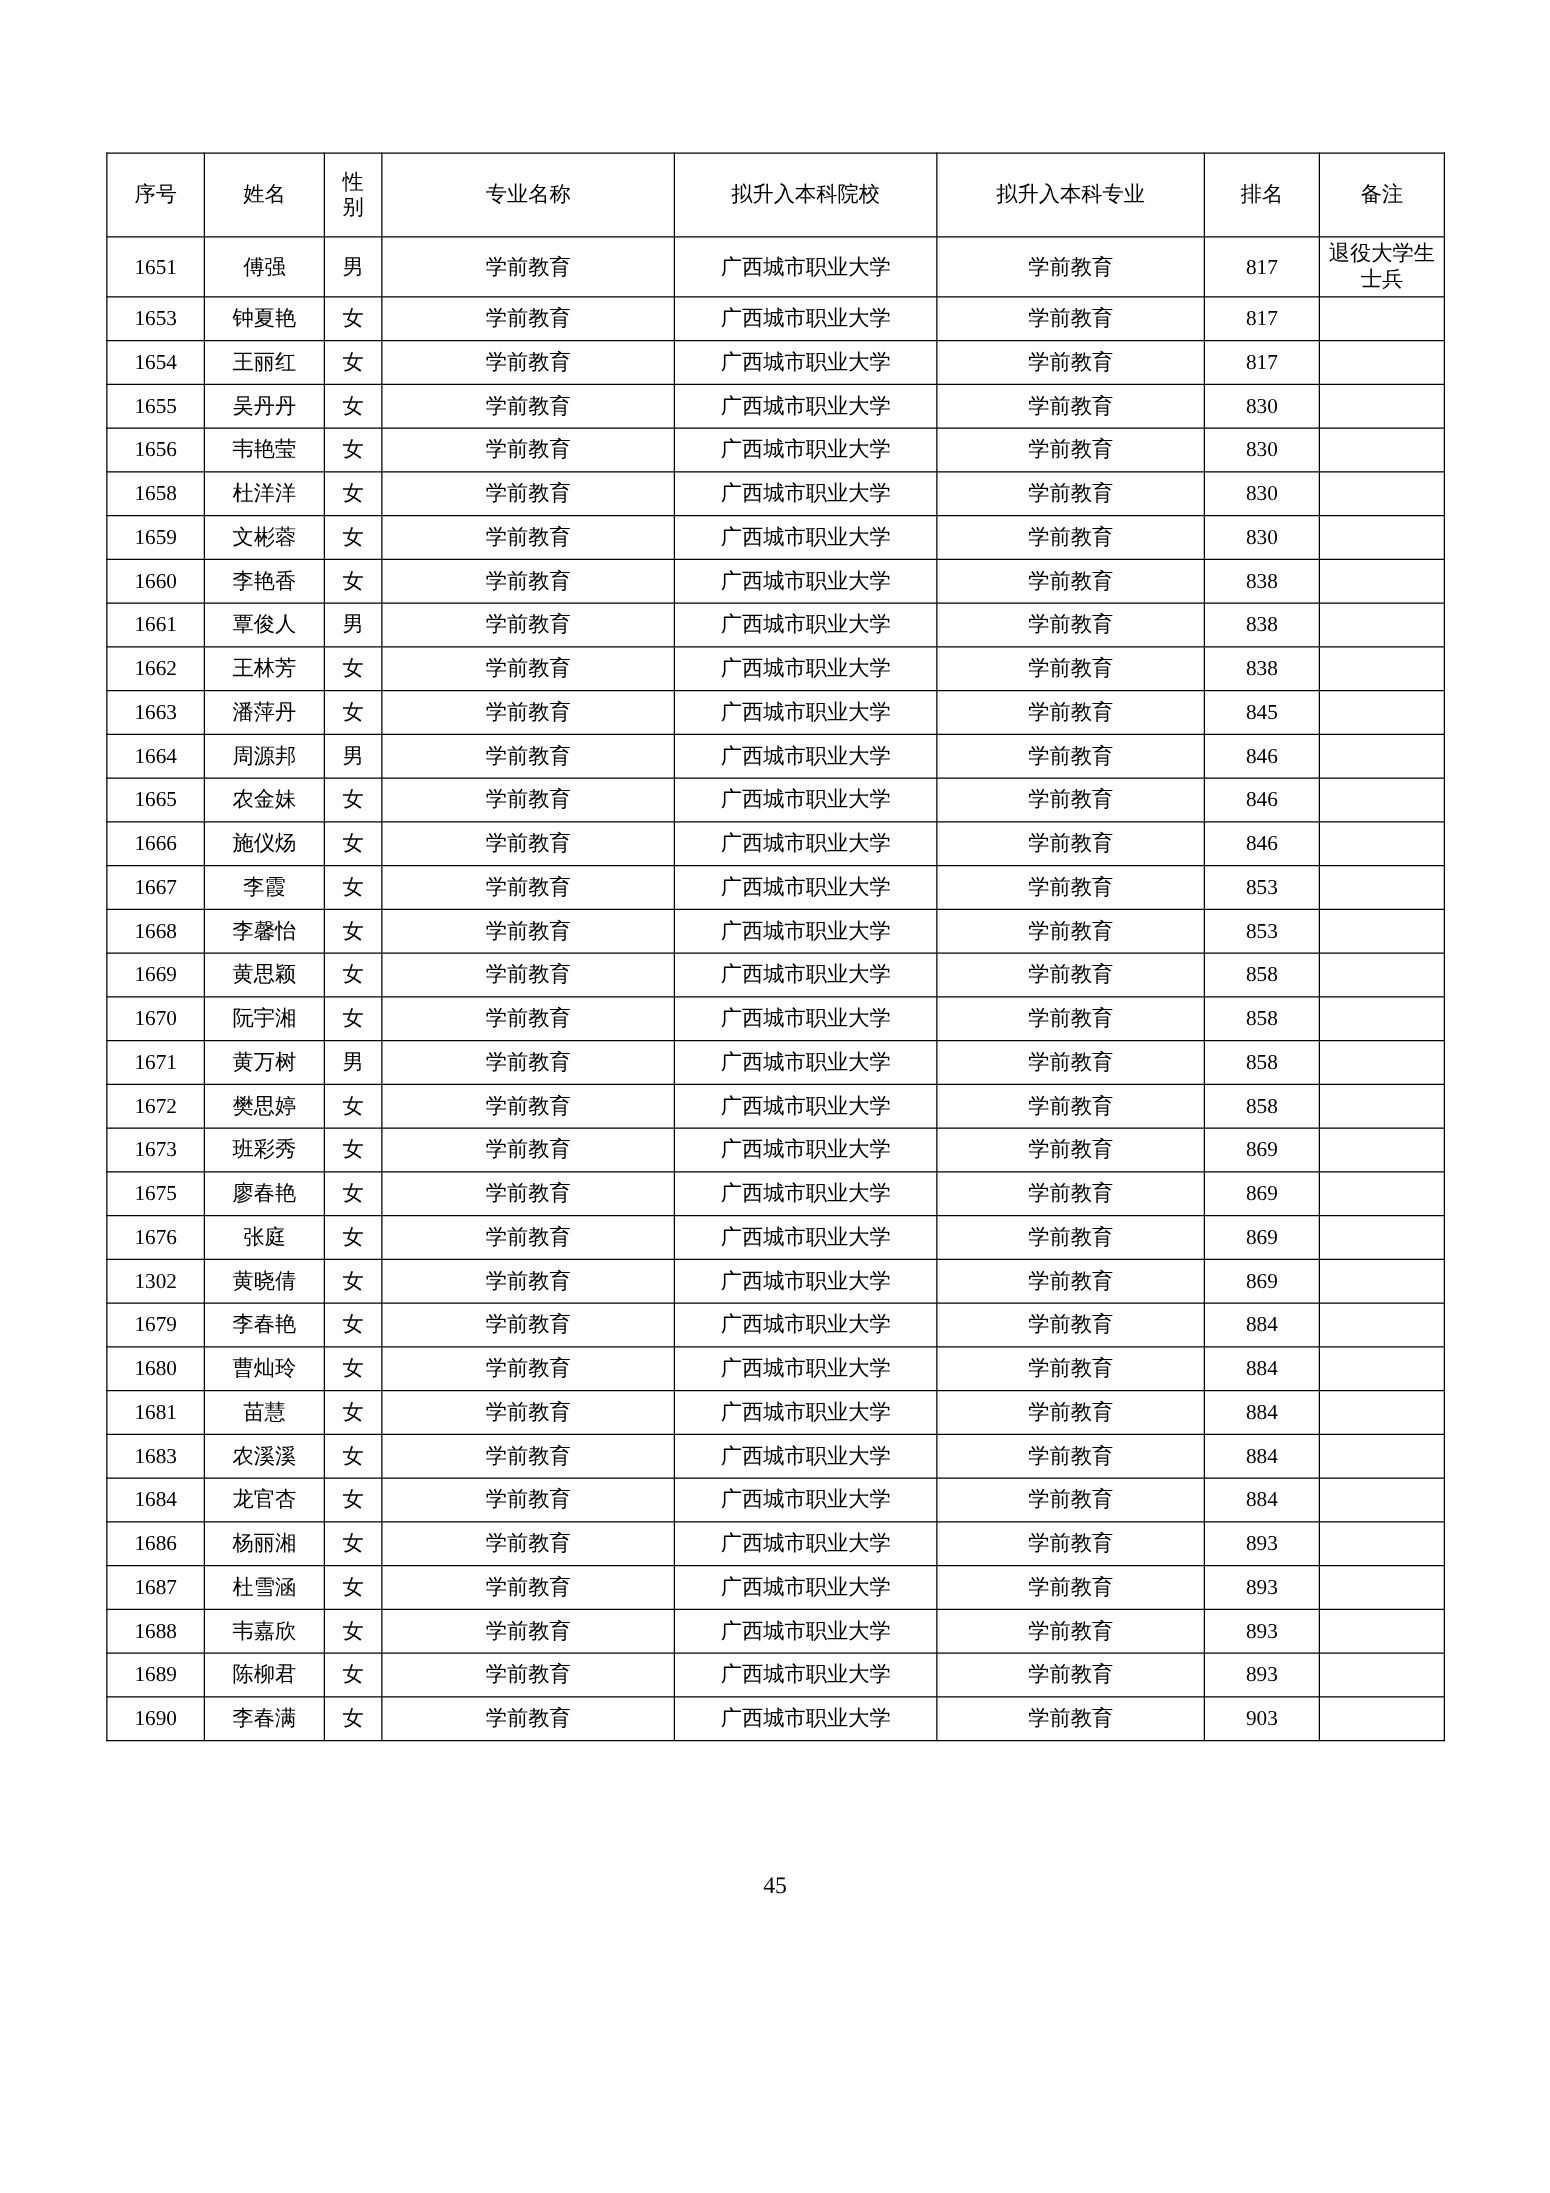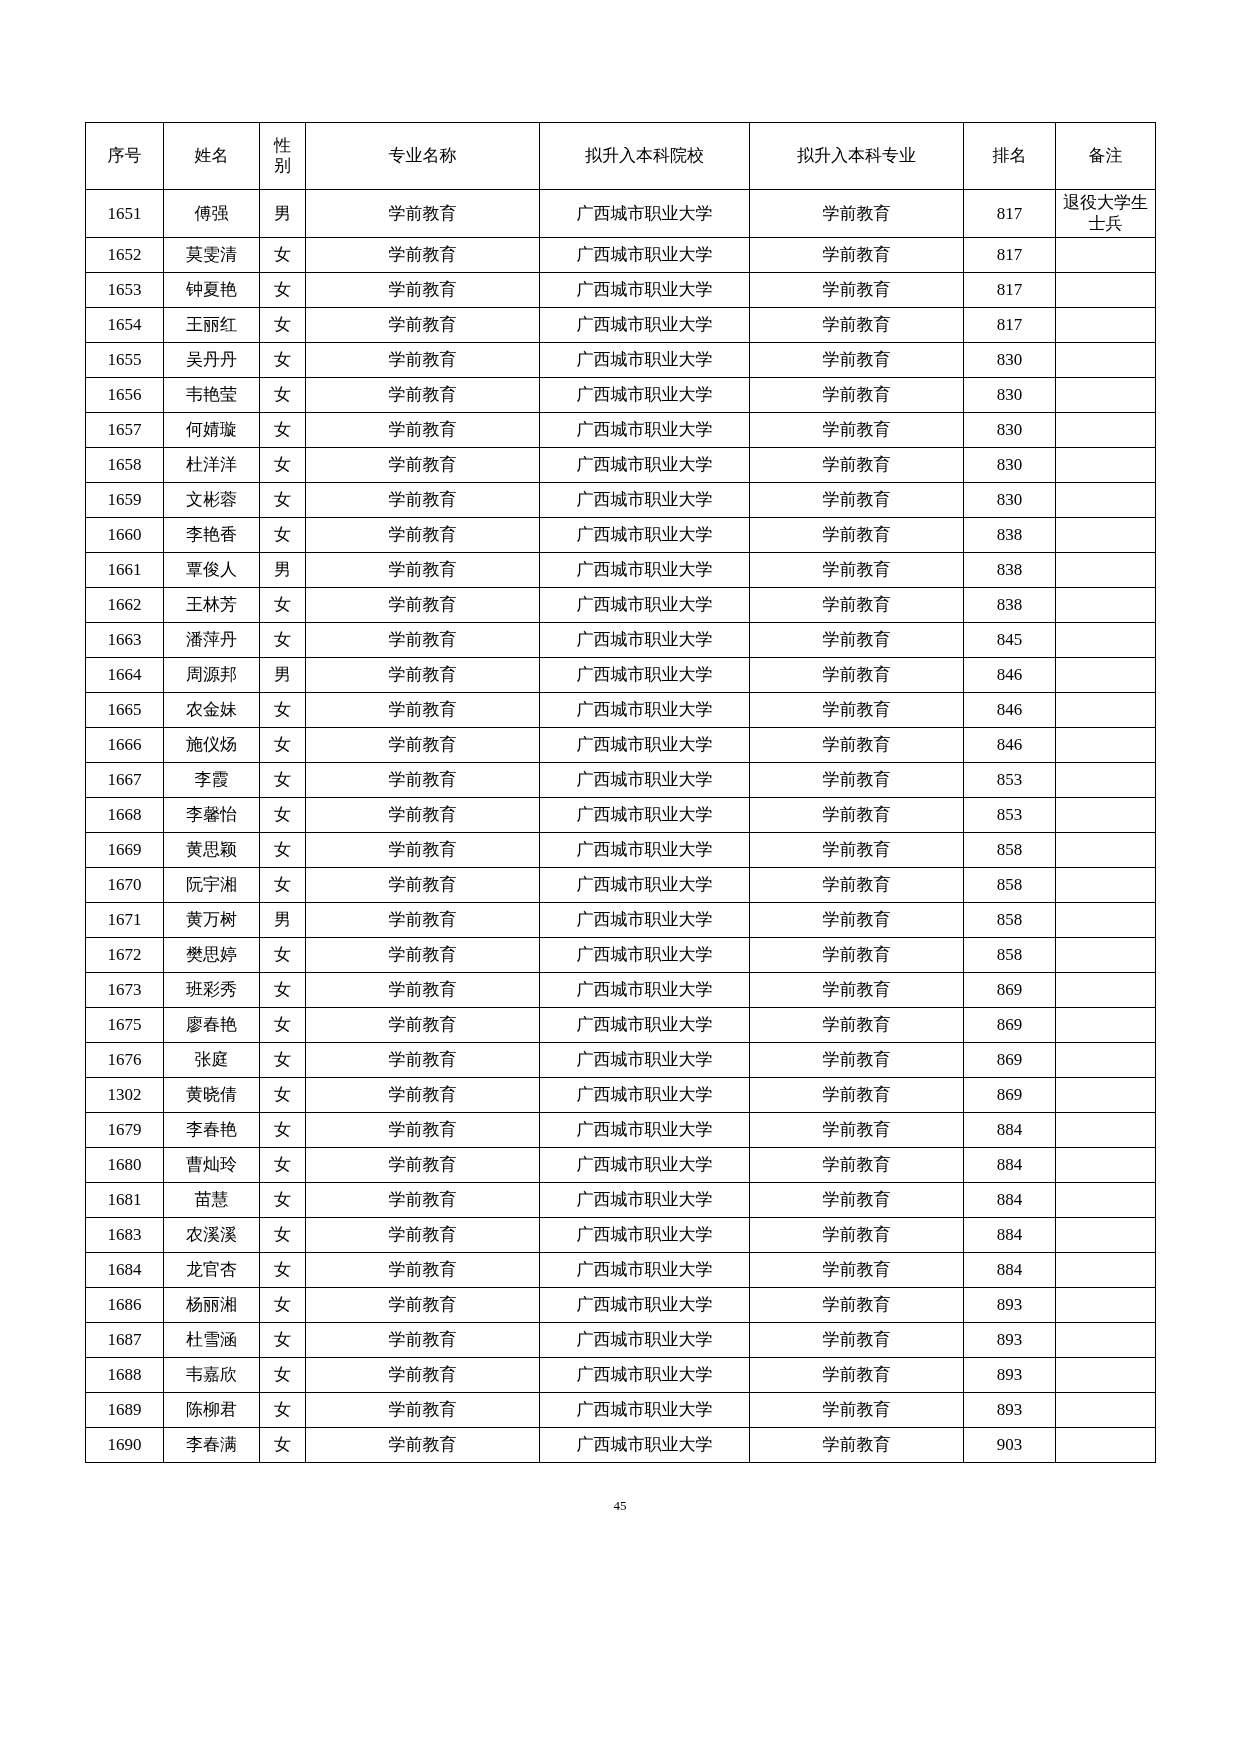--- a/index.html
+++ b/index.html
@@ -60,21 +60,21 @@
   }
   .note-wrap {
     line-height: 1.25;
   }
   .page-number {
     position: absolute;
     left: 0;
     right: 0;
     top: 1498px;
     text-align: center;
-    font-size: 13px;
+    font-size: 19px;
     font-family: "Liberation Serif", "DejaVu Serif", serif;
   }
 </style>
 </head>
 <body>
 
 <div class="page">
 
   <table class="roster">
     <colgroup>
@@ -109,30 +109,20 @@
           <td>男</td>
           <td>学前教育</td>
           <td>广西城市职业大学</td>
           <td>学前教育</td>
           <td>817</td>
           <td>
             <div class="note-wrap">退役大学生士兵</div>
           </td>
         </tr>
         <tr>
-          <td>1652</td>
-          <td>莫雯清</td>
-          <td>女</td>
-          <td>学前教育</td>
-          <td>广西城市职业大学</td>
-          <td>学前教育</td>
-          <td>817</td>
-          <td></td>
-        </tr>
-        <tr>
           <td>1653</td>
           <td>钟夏艳</td>
           <td>女</td>
           <td>学前教育</td>
           <td>广西城市职业大学</td>
           <td>学前教育</td>
           <td>817</td>
           <td></td>
         </tr>
         <tr>
@@ -151,30 +141,20 @@
           <td>女</td>
           <td>学前教育</td>
           <td>广西城市职业大学</td>
           <td>学前教育</td>
           <td>830</td>
           <td></td>
         </tr>
         <tr>
           <td>1656</td>
           <td>韦艳莹</td>
-          <td>女</td>
-          <td>学前教育</td>
-          <td>广西城市职业大学</td>
-          <td>学前教育</td>
-          <td>830</td>
-          <td></td>
-        </tr>
-        <tr>
-          <td>1657</td>
-          <td>何婧璇</td>
           <td>女</td>
           <td>学前教育</td>
           <td>广西城市职业大学</td>
           <td>学前教育</td>
           <td>830</td>
           <td></td>
         </tr>
         <tr>
           <td>1658</td>
           <td>杜洋洋</td>

